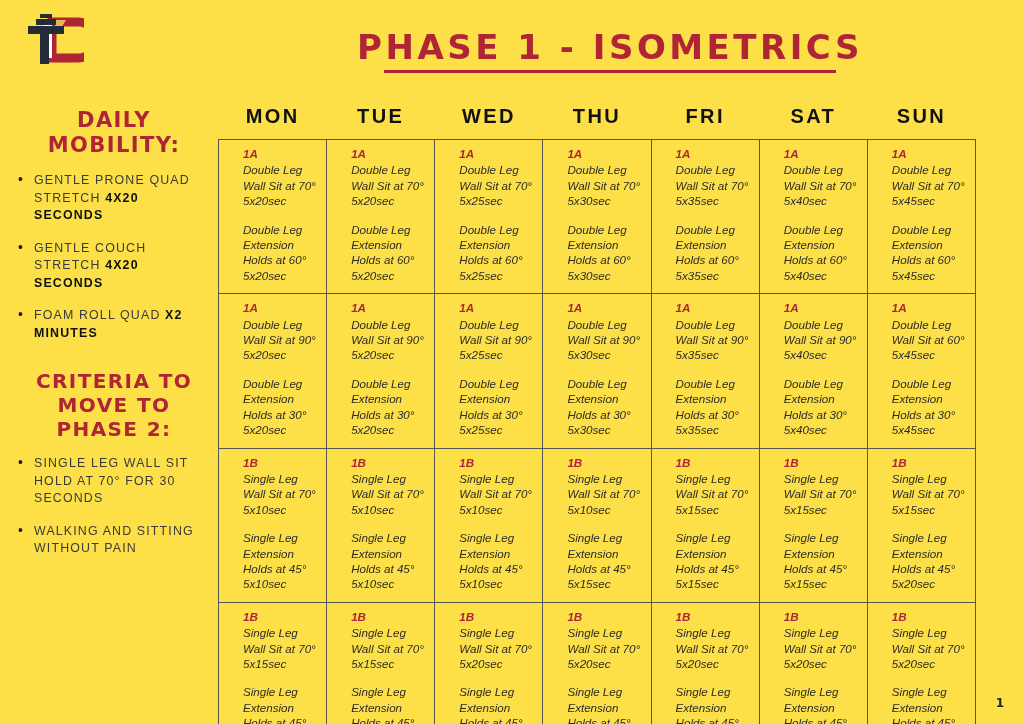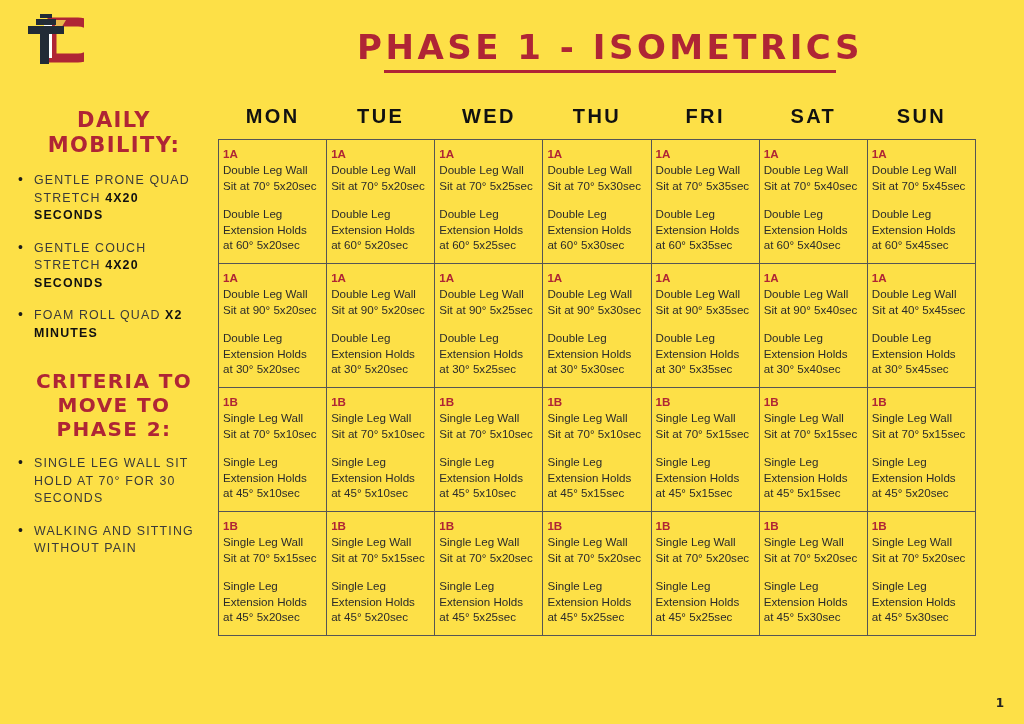--- a/index.html
+++ b/index.html
@@ -73,25 +73,26 @@
     font-size: 20px;
     letter-spacing: 2.4px;
     color: #111;
     padding-bottom: 11px;
     border: none;
     text-align: center;
   }
   table.grid td {
     border: 1.2px solid #555;
     vertical-align: top;
-    padding: 6px 7px 10px 4px;
+    padding: 6px 7px 10px 24px;
     height: 124px;
     font-size: 11.6px;
     line-height: 15.4px;
     color: #2b2b2b;
+    font-style: italic;
   }
   td .tag {
     display: block;
     font-weight: 700;
     font-size: 11.6px;
     color: #AF2535;
     margin-bottom: 1px;
   }
   td .ex { display: block; }
   td .spacer { display: block; height: 13px; }
@@ -234,21 +235,21 @@
               <span class="ex">Double Leg Extension Holds at 30° 5x35sec</span>
             </td>
             <td>
               <span class="tag">1A</span>
               <span class="ex">Double Leg Wall Sit at 90° 5x40sec</span>
               <span class="spacer"></span>
               <span class="ex">Double Leg Extension Holds at 30° 5x40sec</span>
             </td>
             <td>
               <span class="tag">1A</span>
-              <span class="ex">Double Leg Wall Sit at 40° 5x45sec</span>
+              <span class="ex">Double Leg Wall Sit at 60° 5x45sec</span>
               <span class="spacer"></span>
               <span class="ex">Double Leg Extension Holds at 30° 5x45sec</span>
             </td>
           </tr>
           <tr>
             <td>
               <span class="tag">1B</span>
               <span class="ex">Single Leg Wall Sit at 70° 5x10sec</span>
               <span class="spacer"></span>
               <span class="ex">Single Leg Extension Holds at 45° 5x10sec</span>

